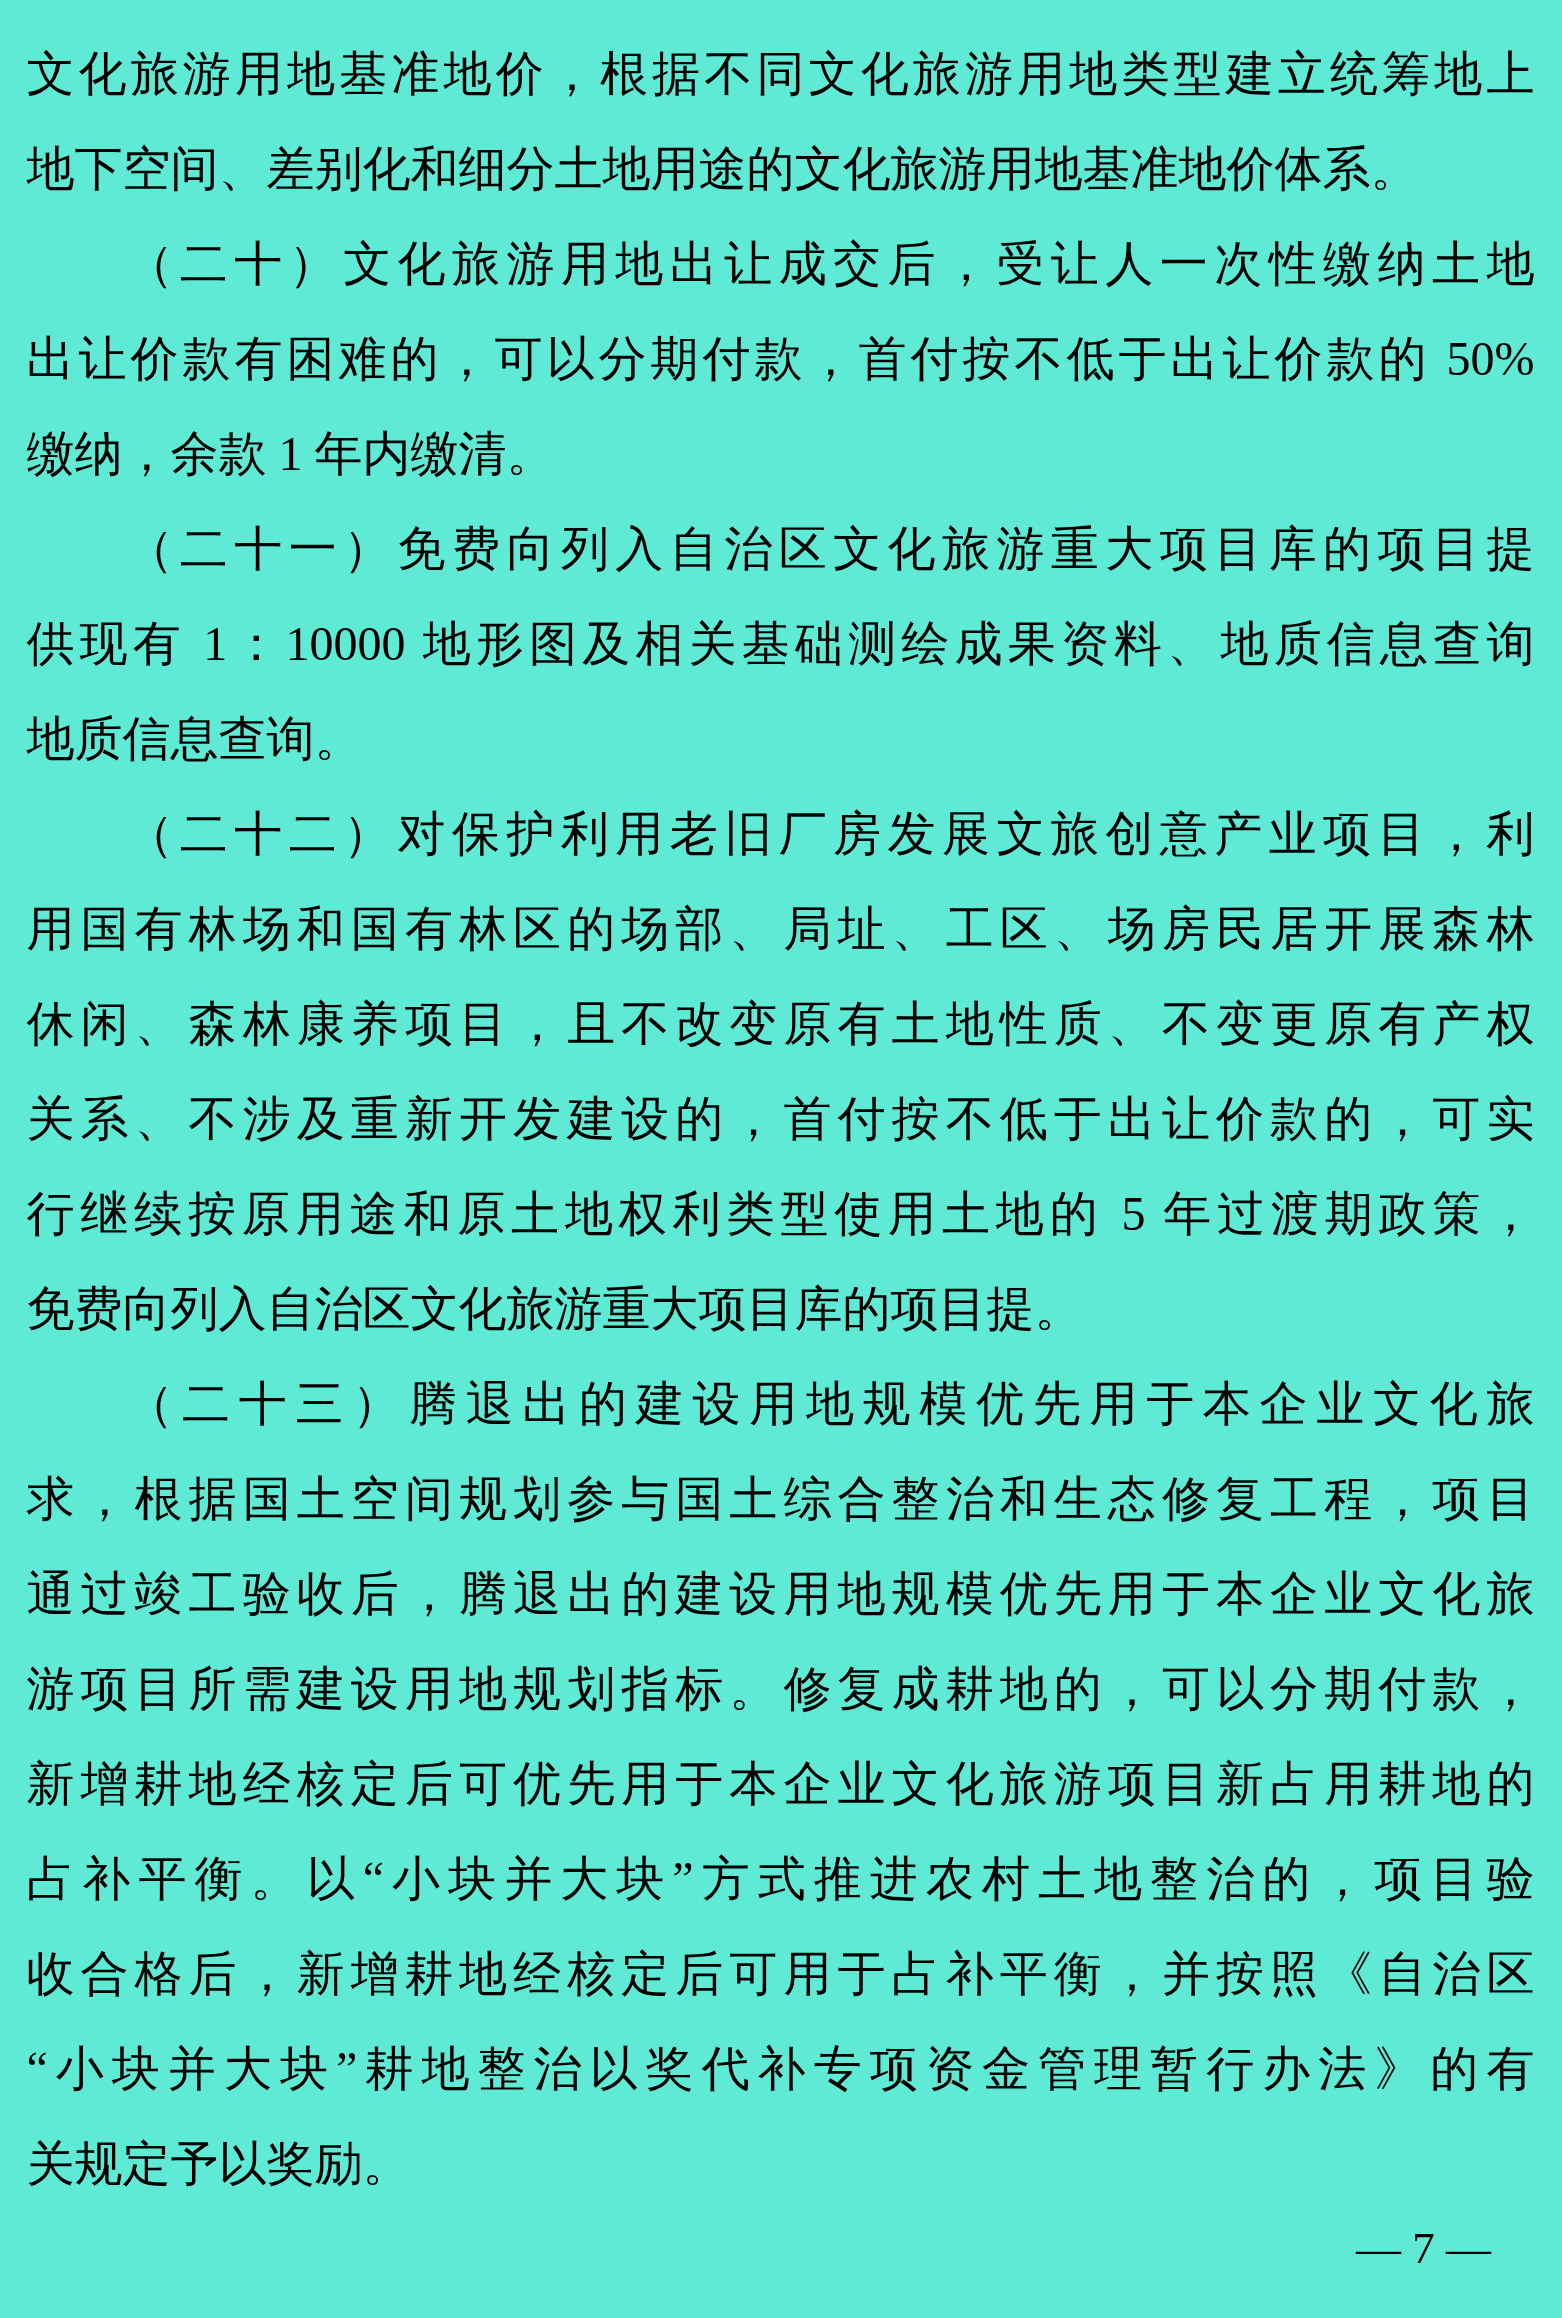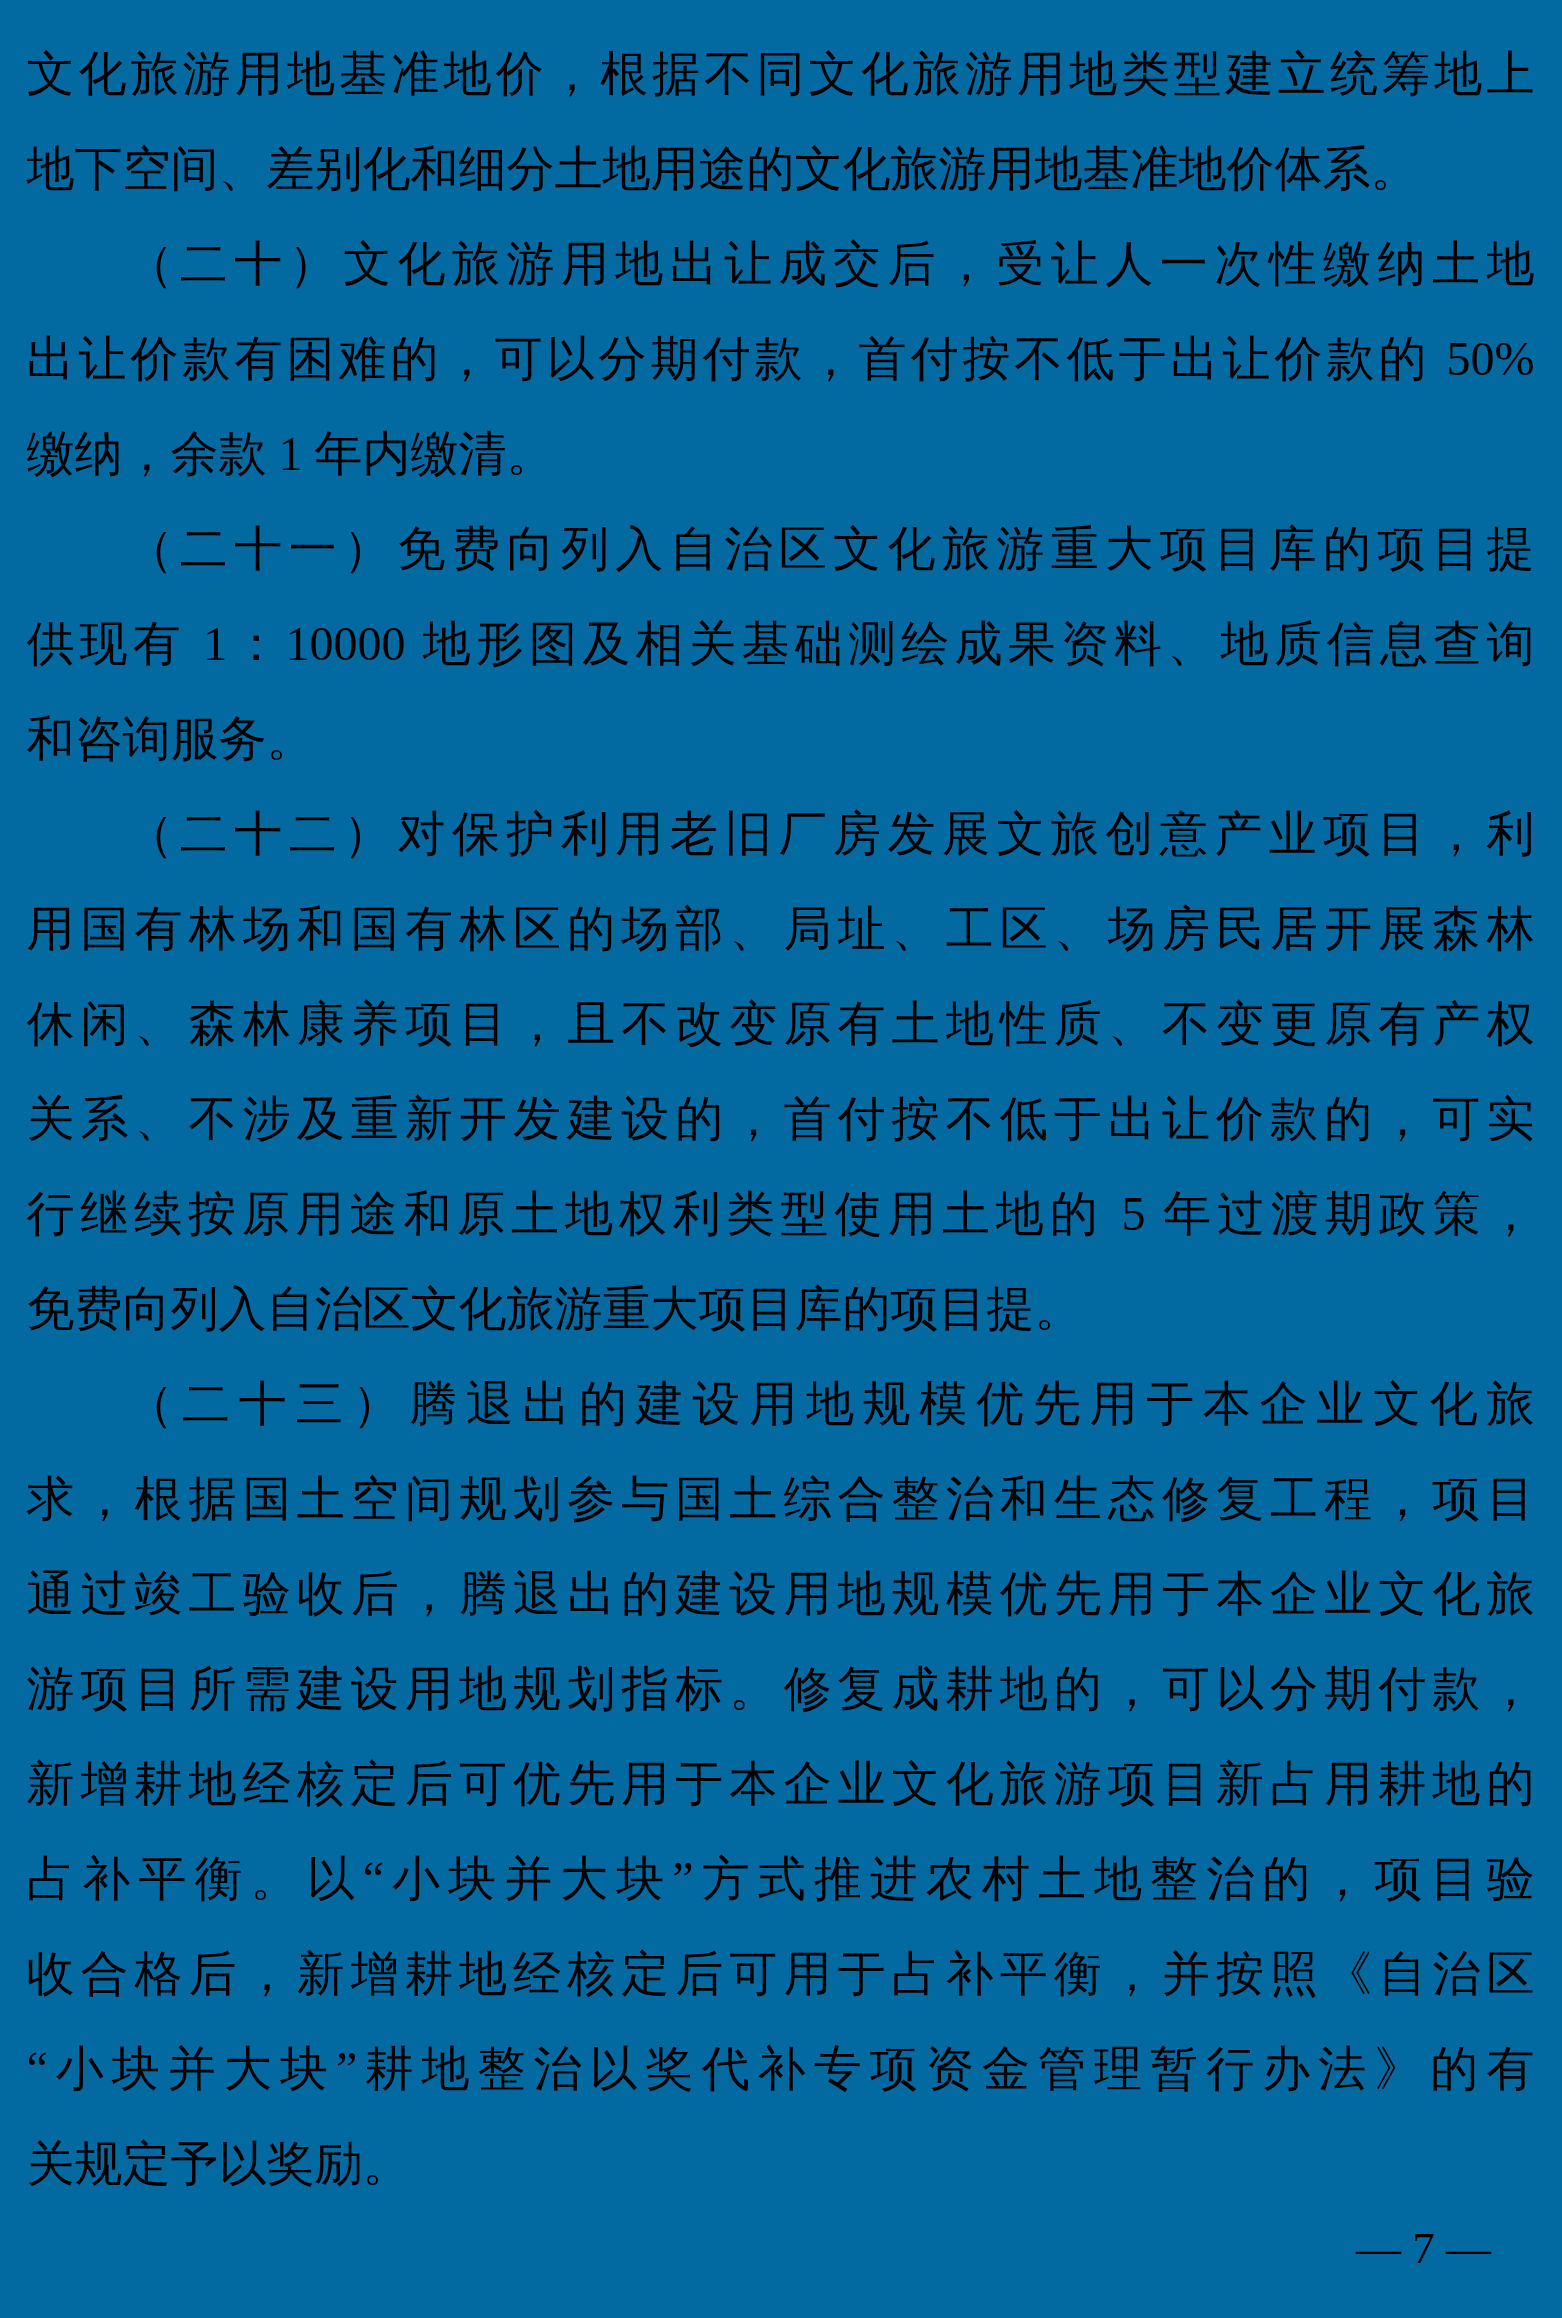--- a/index.html
+++ b/index.html
@@ -13,21 +13,21 @@
     position: relative;
     font-family: "Liberation Serif", "DejaVu Serif", serif;
     color: #000000;
   }
   .page {
     position: absolute;
     left: 0;
     top: 0;
     width: 1563px;
     height: 2319px;
-    background: #0369a1;
+    background: #5eead4;
     overflow: hidden;
   }
   .textblock {
     position: absolute;
     left: 26.4px;
     top: 26.4px;
     width: 1508px;
   }
   .line {
     font-size: 48px;
@@ -61,21 +61,21 @@
 
 <div class="page">
   <div class="textblock">
     <div class="line jl">文化旅游用地基准地价，根据不同文化旅游用地类型建立统筹地上</div>
     <div class="line">地下空间、差别化和细分土地用途的文化旅游用地基准地价体系。</div>
     <div class="line jl indent">（二十）文化旅游用地出让成交后，受让人一次性缴纳土地</div>
     <div class="line jl">出让价款有困难的，可以分期付款，首付按不低于出让价款的 50%</div>
     <div class="line">缴纳，余款 1 年内缴清。</div>
     <div class="line jl indent">（二十一）免费向列入自治区文化旅游重大项目库的项目提</div>
     <div class="line jl">供现有 1：10000 地形图及相关基础测绘成果资料、地质信息查询</div>
-    <div class="line">和咨询服务。</div>
+    <div class="line">地质信息查询。</div>
     <div class="line jl indent">（二十二）对保护利用老旧厂房发展文旅创意产业项目，利</div>
     <div class="line jl">用国有林场和国有林区的场部、局址、工区、场房民居开展森林</div>
     <div class="line jl">休闲、森林康养项目，且不改变原有土地性质、不变更原有产权</div>
     <div class="line jl">关系、不涉及重新开发建设的，首付按不低于出让价款的，可实</div>
     <div class="line jl">行继续按原用途和原土地权利类型使用土地的 5 年过渡期政策，</div>
     <div class="line">免费向列入自治区文化旅游重大项目库的项目提。</div>
     <div class="line jl indent">（二十三）腾退出的建设用地规模优先用于本企业文化旅</div>
     <div class="line jl">求，根据国土空间规划参与国土综合整治和生态修复工程，项目</div>
     <div class="line jl">通过竣工验收后，腾退出的建设用地规模优先用于本企业文化旅</div>
     <div class="line jl">游项目所需建设用地规划指标。修复成耕地的，可以分期付款，</div>

